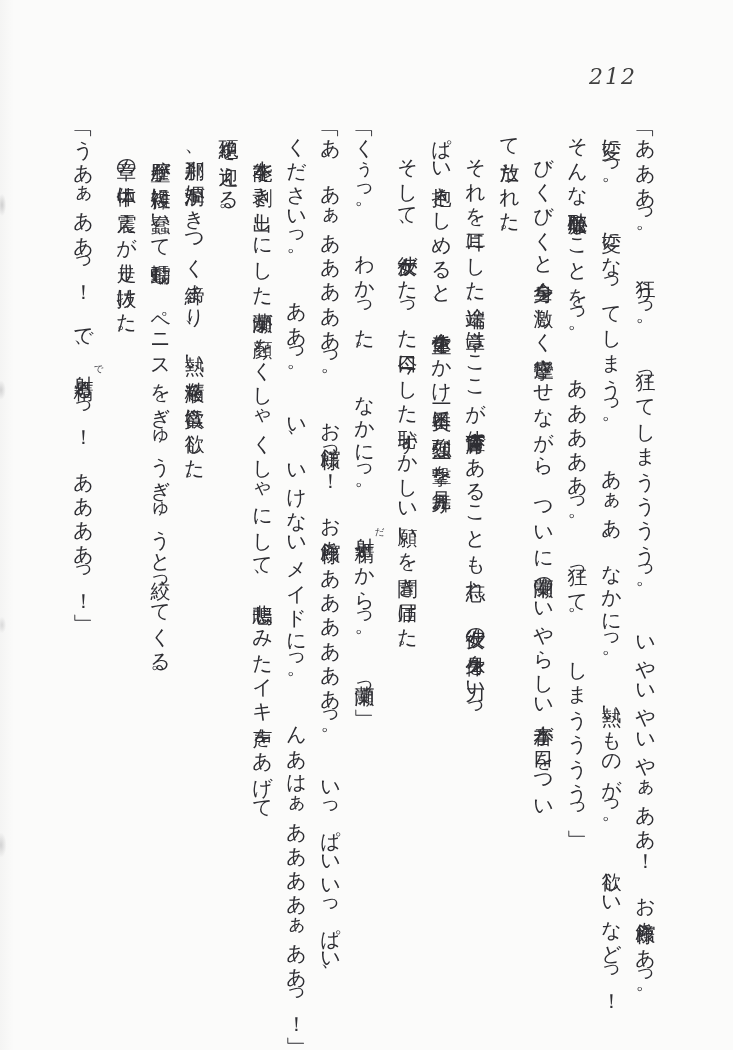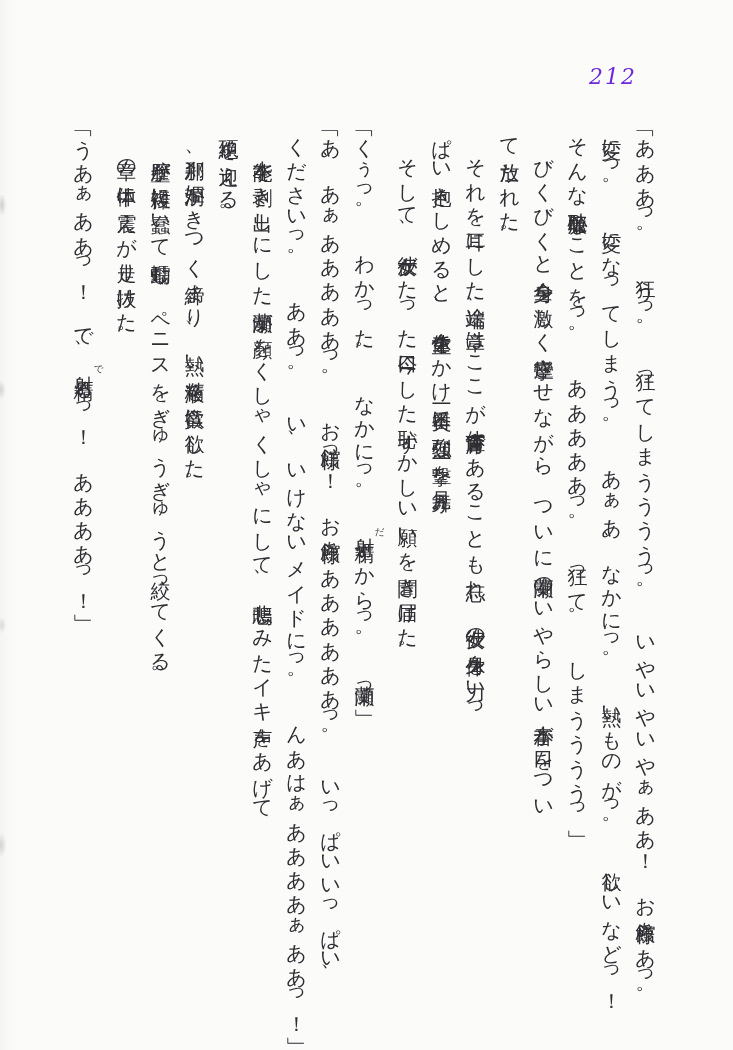--- a/index.html
+++ b/index.html
@@ -18,21 +18,21 @@
     height: 1050px;
     background: #fbfbfa;
   }
   .page-number {
     position: absolute;
     top: 64px;
     right: 96px;
     font-style: italic;
     font-size: 22px;
     letter-spacing: 2px;
-    color: #6d28d9;
+    color: #404040;
   }
   .text-block {
     position: absolute;
     top: 124px;
     right: 76px;
     display: flex;
     flex-direction: row-reverse;
     align-items: flex-start;
     gap: 12px;
   }

